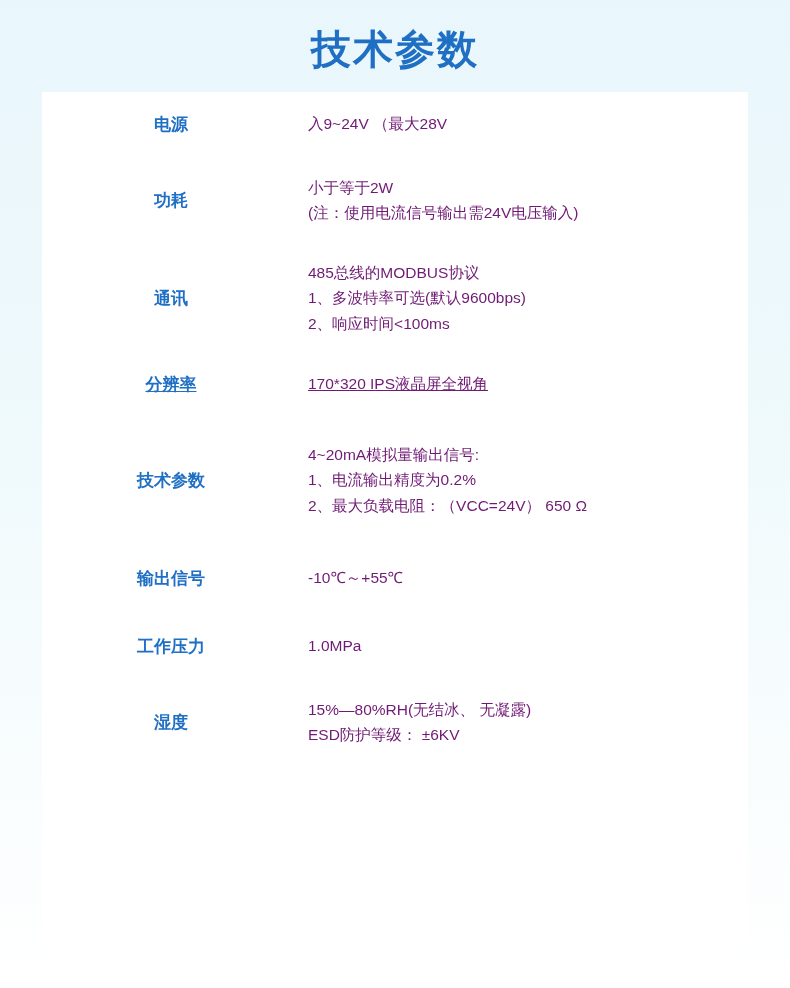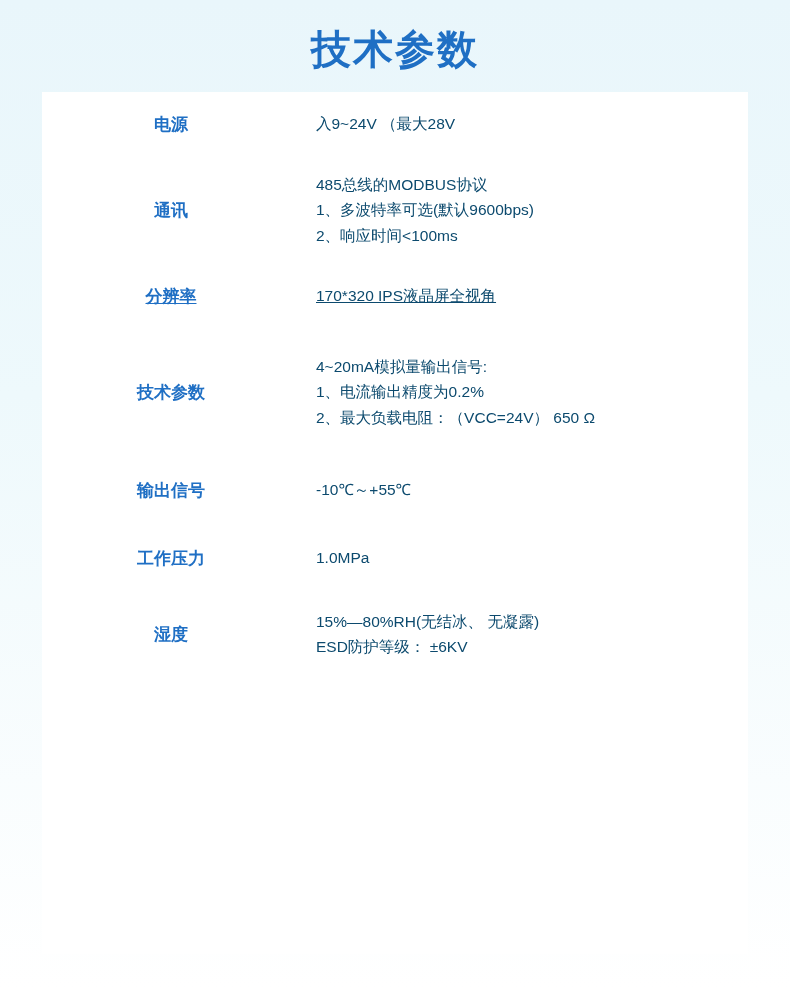--- a/index.html
+++ b/index.html
@@ -39,33 +39,33 @@
     background: #ffffff;
     box-sizing: border-box;
   }
   .spec-table {
     width: 100%;
     border-collapse: collapse;
     table-layout: fixed;
   }
   .spec-table td {
     vertical-align: middle;
-    padding: 16px;
+    padding: 8px;
   }
   .label-cell {
     width: 258px;
     text-align: center;
     color: #1f6fc4;
     font-size: 17px;
     font-weight: bold;
     padding-left: 4px;
     box-sizing: border-box;
   }
   .value-cell {
-    color: #0c4a6e;
+    color: #701a75;
     font-size: 15.5px;
     line-height: 1.62;
     padding-left: 6px;
     box-sizing: border-box;
   }
   .value-line {
     white-space: nowrap;
   }
   .r0 td { height: 64px; }
   .r1 td { height: 88px; }
@@ -85,20 +85,27 @@
 
   <div class="title">技术参数</div>
 
   <div class="card">
     <table class="spec-table">
       <tbody>
         <tr class="r0">
           <td class="label-cell">电源</td>
           <td class="value-cell">
             <div class="value-line">入9~24V （最大28V</div>
+          </td>
+        </tr>
+        <tr class="r1">
+          <td class="label-cell">功耗</td>
+          <td class="value-cell">
+            <div class="value-line">小于等于2W</div>
+            <div class="value-line">(注：使用电流信号输出需24V电压输入)</div>
           </td>
         </tr>
         <tr class="r2">
           <td class="label-cell">通讯</td>
           <td class="value-cell">
             <div class="value-line">485总线的MODBUS协议</div>
             <div class="value-line">1、多波特率可选(默认9600bps)</div>
             <div class="value-line">2、响应时间&lt;100ms</div>
           </td>
         </tr>

